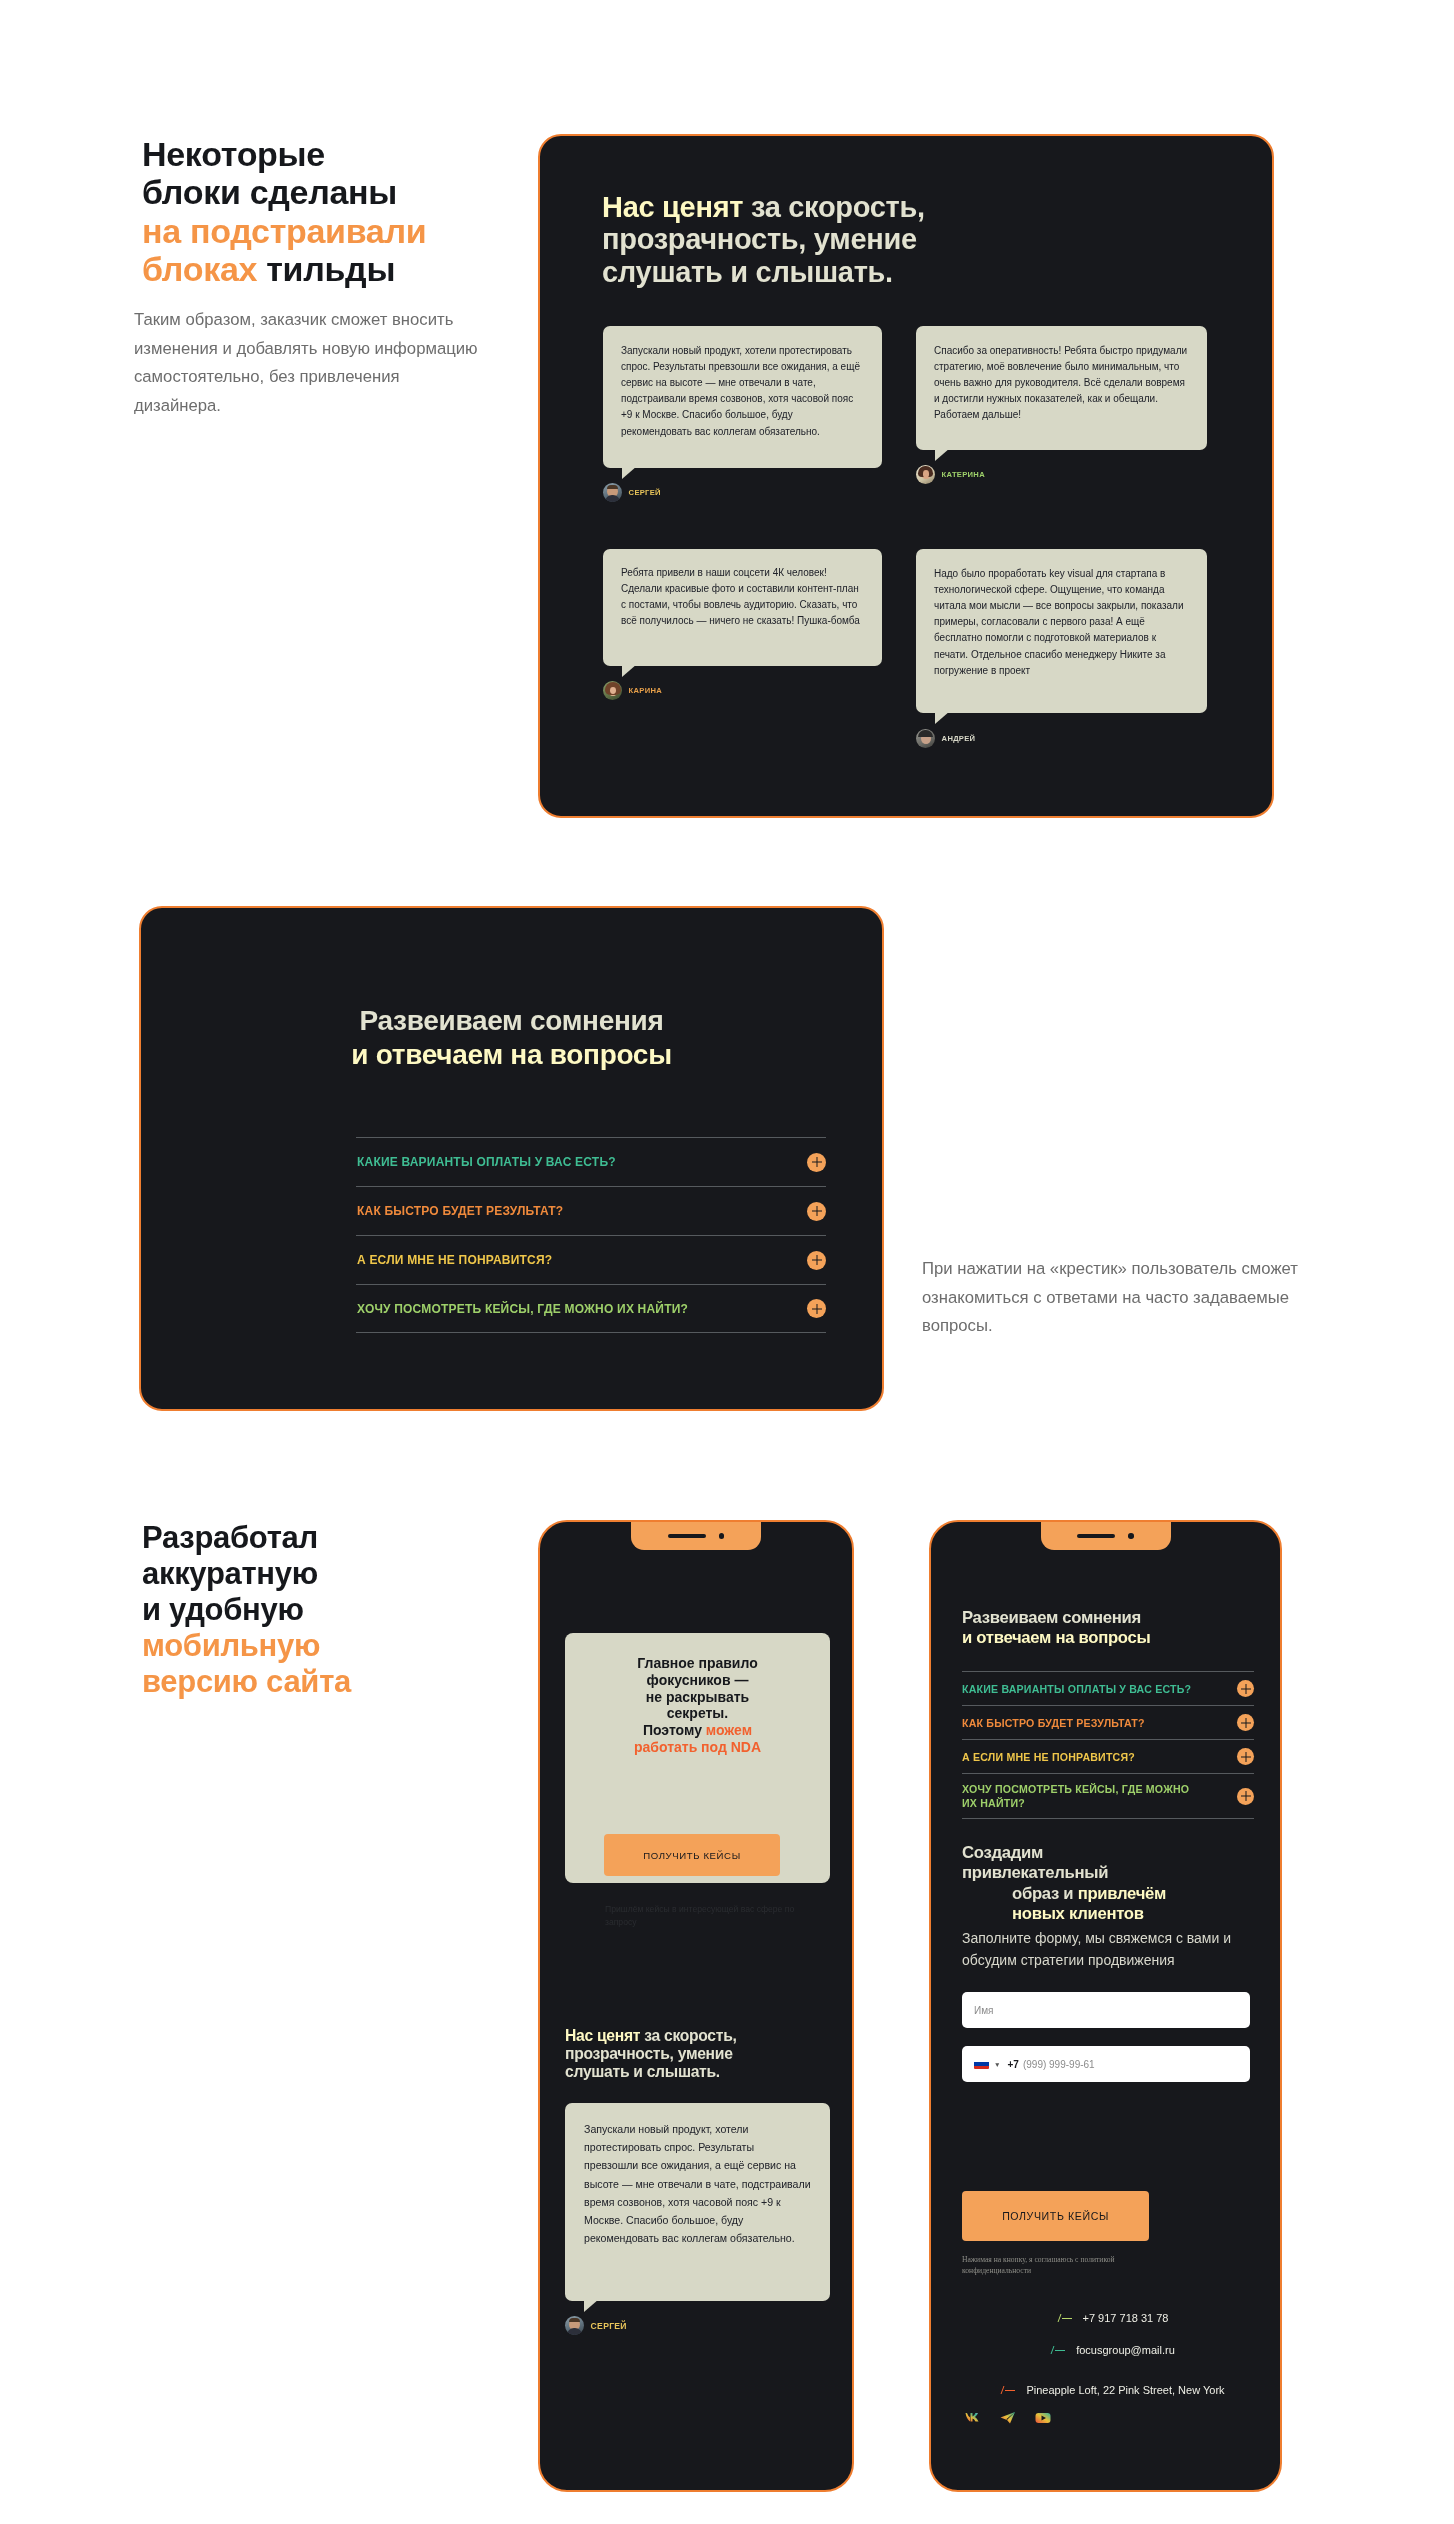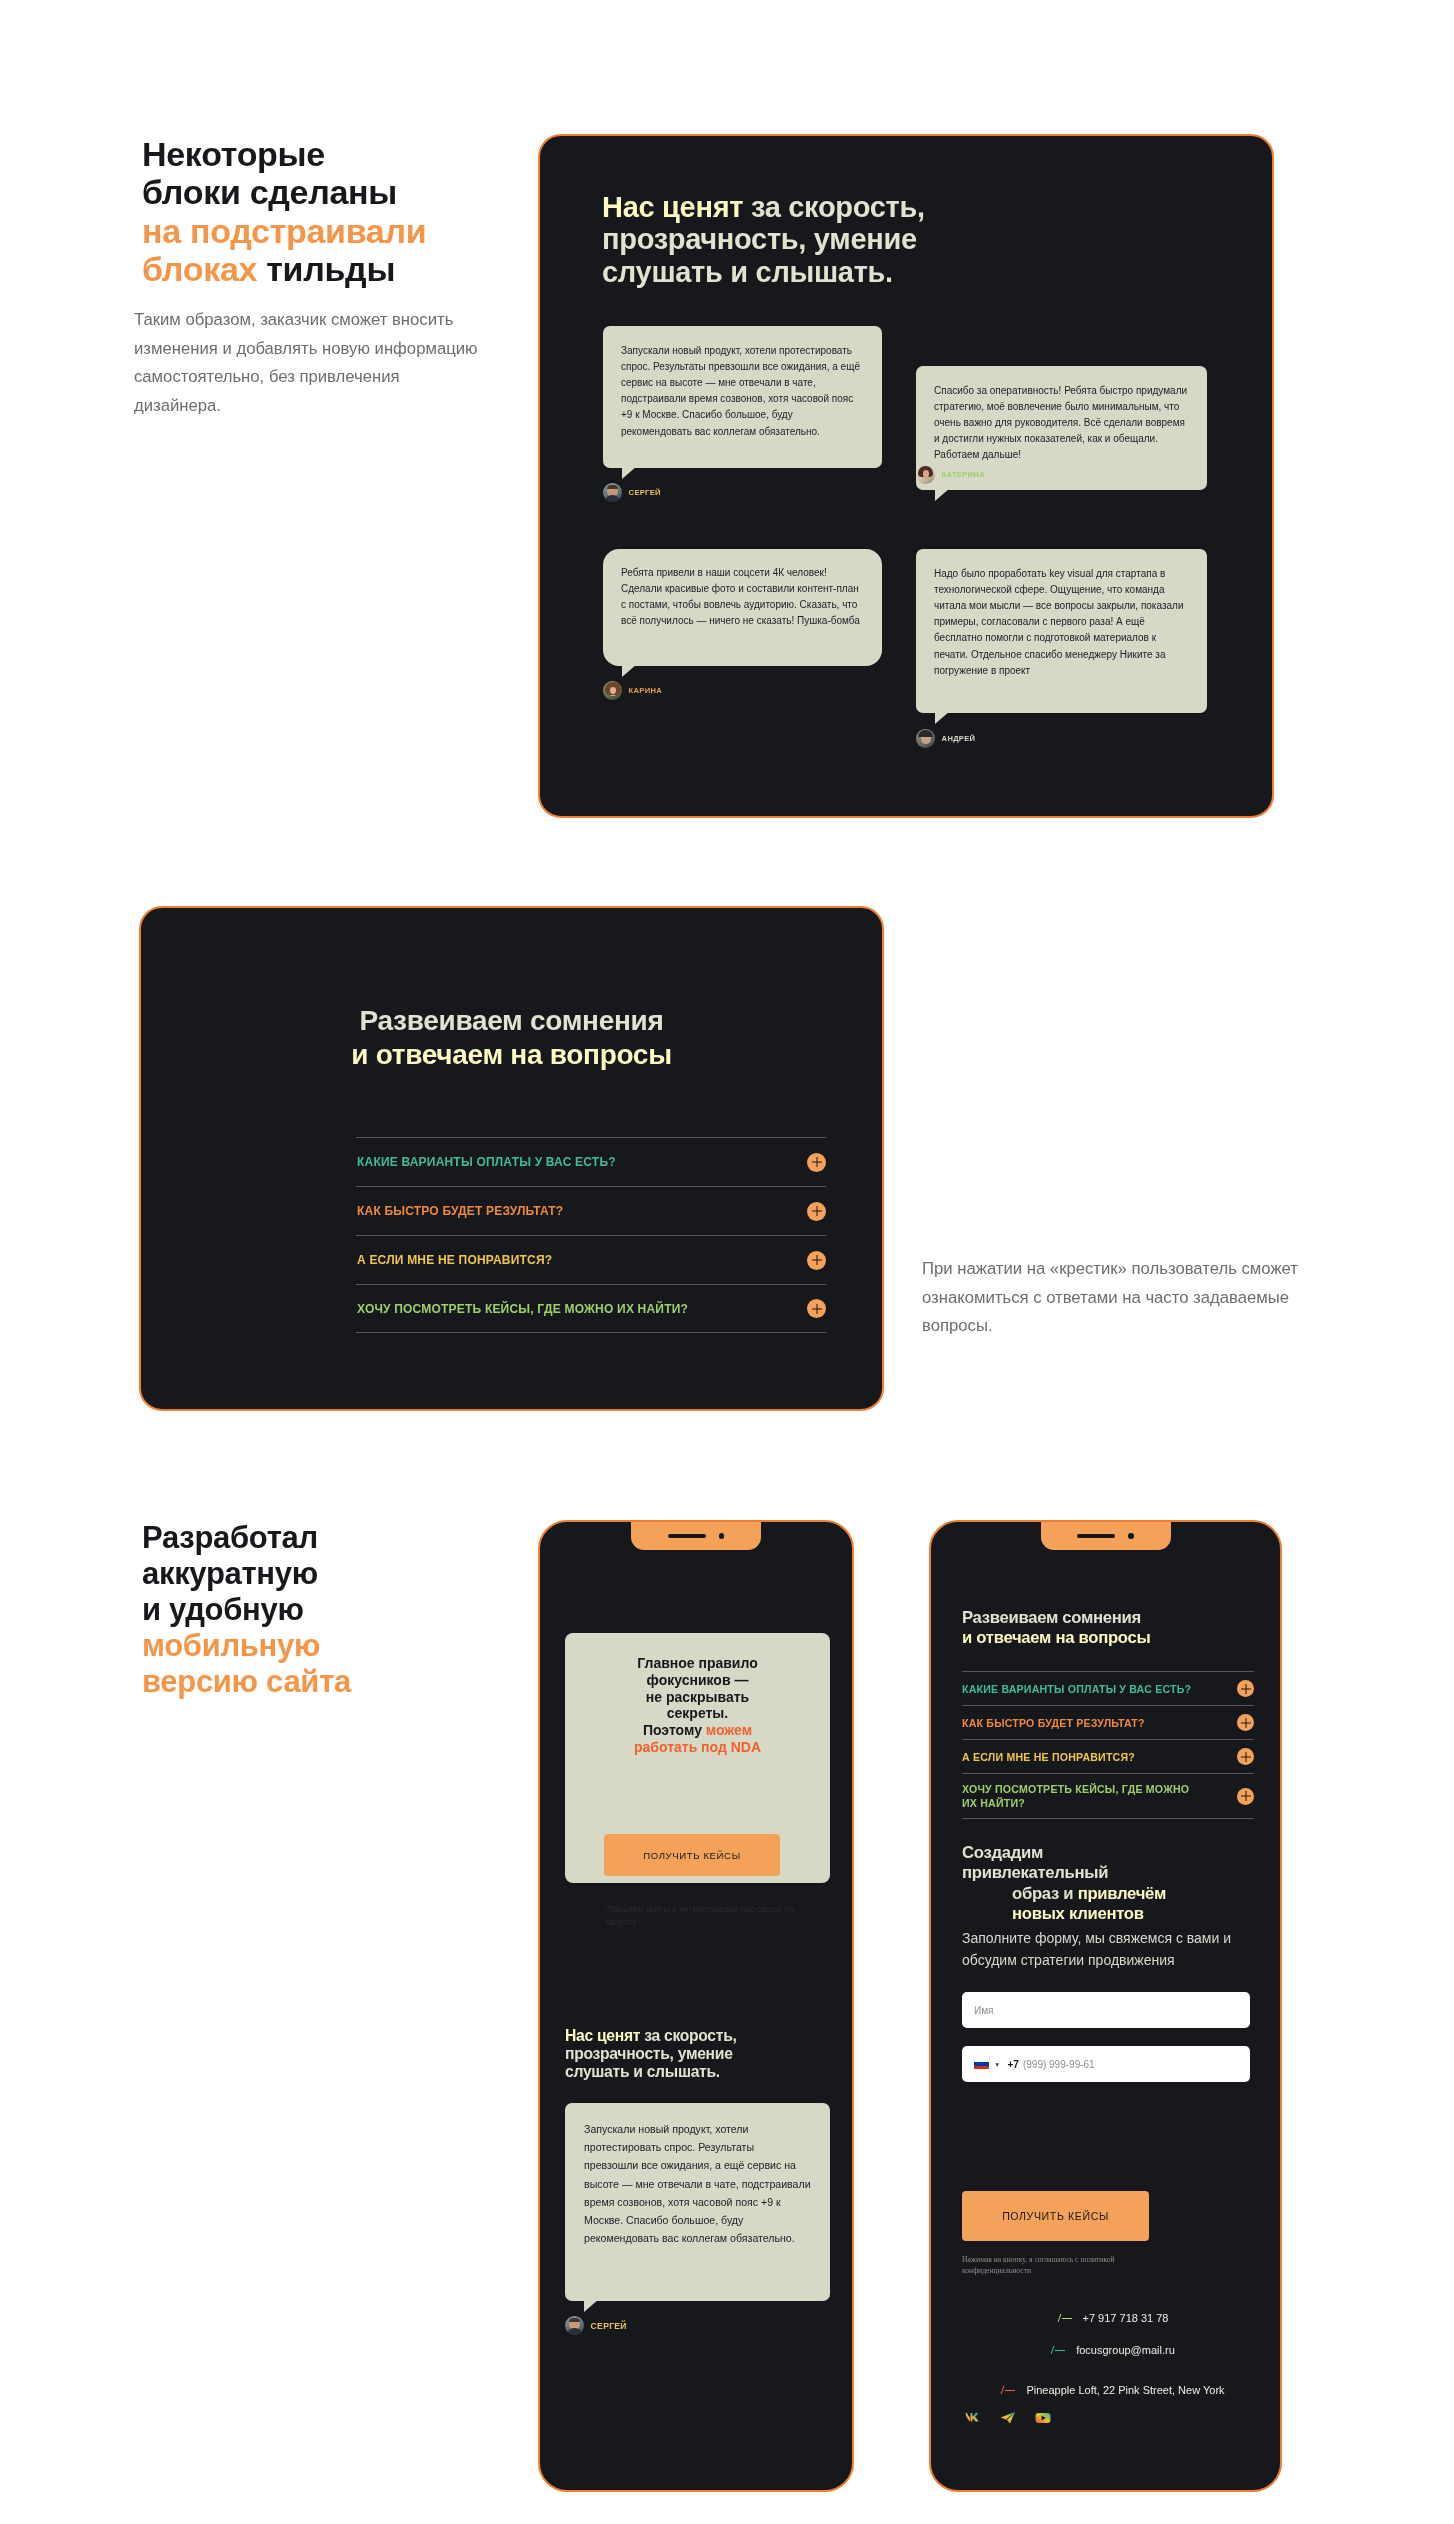--- a/index.html
+++ b/index.html
@@ -200,33 +200,33 @@
   </div>
   <div class="author" style="left:63px; top:347px;">
     <span class="avatar" style="background:linear-gradient(160deg,#8fa2ad 0%,#5e6f7b 55%,#3b4750 100%);">
       <i style="width:11px;height:11px;border-radius:50%;background:#c79a7a;left:4px;top:2.5px;"></i>
       <i style="width:15px;height:8px;border-radius:7px 7px 0 0;background:#2c2f3a;left:2px;top:12px;"></i>
       <i style="width:11px;height:4.5px;border-radius:5px 5px 0 0;background:#4a3626;left:4px;top:1.5px;"></i>
     </span>
     <span class="nm" style="color:#e8c45a;">СЕРГЕЙ</span>
   </div>
 
-  <div class="bubble" style="left:376px; top:190px; width:291px; height:124px; padding:16.7px 18px; font-size:10px;margin-top:40px;">
+  <div class="bubble" style="left:376px; top:190px; width:291px; height:124px; padding:16.7px 18px; font-size:10px;">
     <span>Спасибо за оперативность! Ребята быстро придумали стратегию, моё вовлечение было минимальным, что очень важно для руководителя. Всё сделали вовремя и достигли нужных показателей, как и обещали. Работаем дальше!</span>
   </div>
   <div class="author" style="left:376px; top:329px;">
     <span class="avatar" style="background:linear-gradient(150deg,#e7e2cf 0%,#cfc4a5 60%,#8d7f63 100%);">
       <i style="width:10.6px;height:11px;border-radius:50%;background:#d9a584;left:4.5px;top:3px;"></i>
       <i style="width:15px;height:11px;border-radius:7.6px 7.6px 4px 4px;background:#4a2c20;left:2px;top:1px;"></i>
       <i style="width:6.6px;height:7.6px;border-radius:50%;background:#d9a584;left:6.6px;top:5px;"></i>
     </span>
     <span class="nm" style="color:#9ed06a;">КАТЕРИНА</span>
   </div>
 
-  <div class="bubble" style="left:63px; top:413px; width:279px; height:117px; padding:15.7px 18px; font-size:10px;border-radius:16px;">
+  <div class="bubble" style="left:63px; top:413px; width:279px; height:117px; padding:15.7px 18px; font-size:10px;">
     <span>Ребята привели в наши соцсети 4К человек! Сделали красивые фото и составили контент-план с постами, чтобы вовлечь аудиторию. Сказать, что всё получилось — ничего не сказать! Пушка-бомба</span>
   </div>
   <div class="author" style="left:63px; top:545px;">
     <span class="avatar" style="background:linear-gradient(150deg,#8ca06a 0%,#5e6f45 60%,#3a452b 100%);">
       <i style="width:10.6px;height:11px;border-radius:50%;background:#e0b090;left:4.5px;top:3.5px;"></i>
       <i style="width:16px;height:13px;border-radius:8px 8px 5px 5px;background:#70432a;left:1.5px;top:1px;"></i>
       <i style="width:6.6px;height:7.6px;border-radius:50%;background:#e0b090;left:6.6px;top:5.6px;"></i>
     </span>
     <span class="nm" style="color:#e8a04a;">КАРИНА</span>
   </div>

